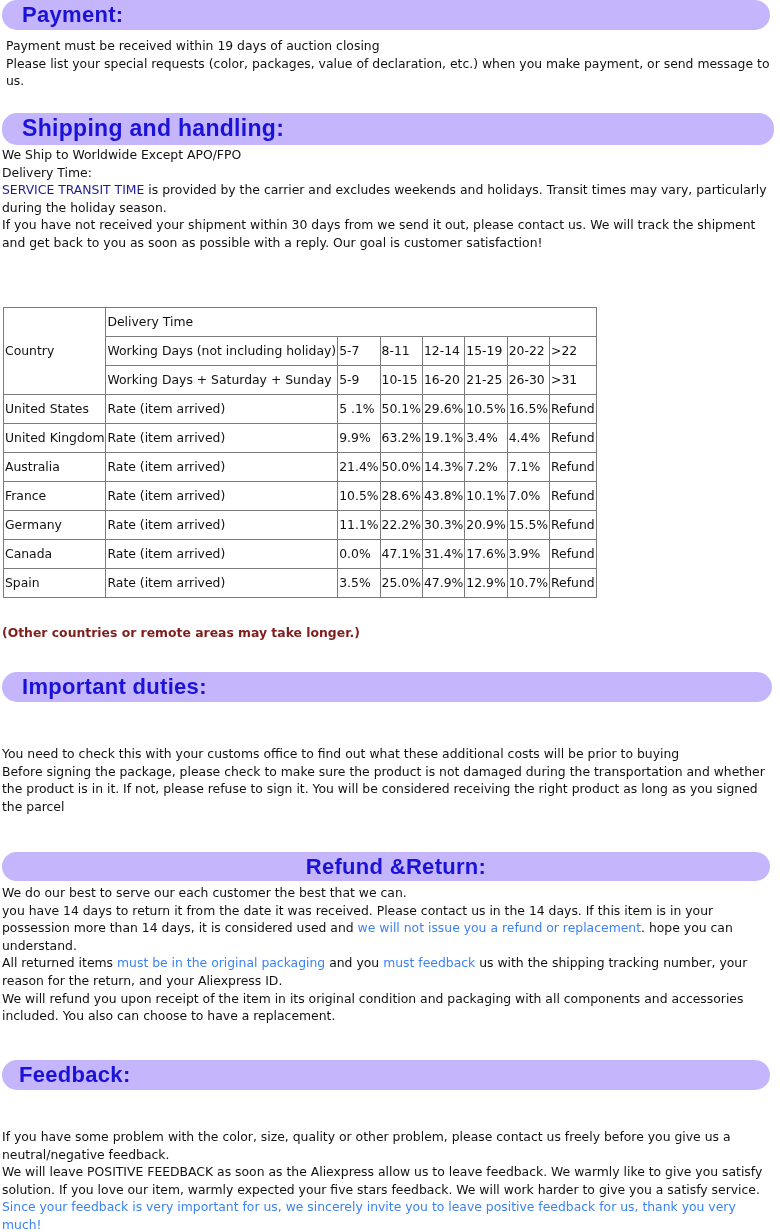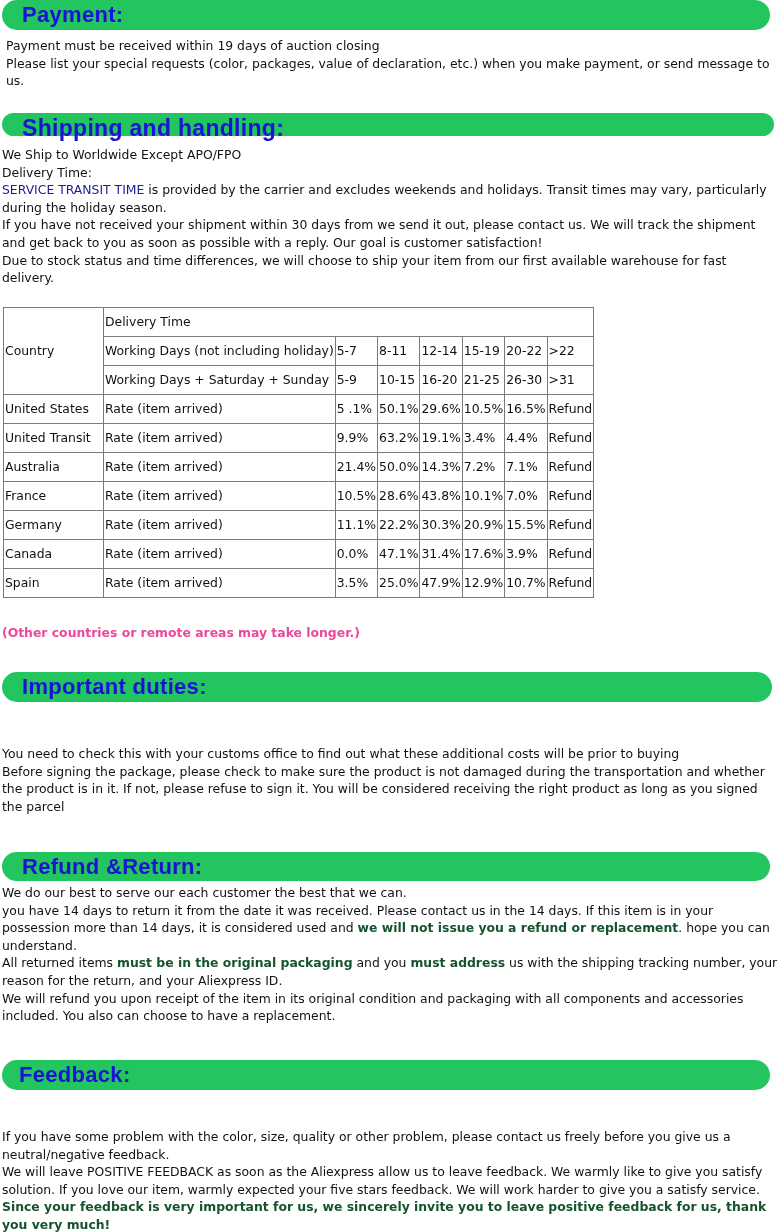--- a/index.html
+++ b/index.html
@@ -1,53 +1,52 @@
 <!DOCTYPE html>
 <html><head>
 <meta charset="utf-8">
 <style>
   * { box-sizing: border-box; margin: 0; padding: 0; }
   html, body { width: 780px; height: 1232px; background: #ffffff; overflow: hidden; }
   body { font-family: "DejaVu Sans", sans-serif; font-size: 12.4px; color: #111111; line-height: 17.6px; position: relative; }
   .banner {
     position: absolute; left: 2px; height: 30px;
-    background: #22c55e; border-radius: 15px;
+    background: #c4b5fd; border-radius: 15px;
     font-family: "Liberation Sans", sans-serif; font-weight: bold;
     color: #1a12d6; font-size: 22px; line-height: 30px; padding-left: 20px;
     letter-spacing: 0.3px;
   }
   .block { position: absolute; left: 2px; right: 2px; }
   .line { display: block; }
   .blue { color: #1b1b9a; }
-  .bold-blue { color: #14532d; font-weight: bold; }
-  .red-bold { color: #ec4899; font-weight: bold; }
+  .bold-blue { color: #3b82f6; font-weight: normal; }
+  .red-bold { color: #7f1d1d; font-weight: bold; }
   table.delivery {
     position: absolute; left: 3px; top: 307px;
     border-collapse: collapse; font-size: 12.4px;
   }
   table.delivery td {
     border: 1px solid #7a7a7a; height: 29px; padding: 0 1px; white-space: nowrap; vertical-align: middle;
   }
 </style>
 </head>
 <body>
 
 <div class="banner" style="top:0px; width:768px;">Payment:</div>
 <div class="block" style="top:37px; left:6px;">
   <span class="line">Payment must be received within 19 days of auction closing</span>
   <span class="line">Please list your special requests (color, packages, value of declaration, etc.) when you make payment, or send message to us.</span>
 </div>
 
-<div class="banner" style="top:113px; width:772px; font-size:23px; line-height:31px; height:23px;">Shipping and handling:</div>
+<div class="banner" style="top:113px; width:772px; font-size:23px; line-height:31px; height:32px;">Shipping and handling:</div>
 <div class="block" style="top:146px;">
   <span class="line">We Ship to Worldwide Except APO/FPO</span>
   <span class="line">Delivery Time:</span>
   <span class="line"><span class="blue">SERVICE TRANSIT TIME</span><span> is provided by the carrier and excludes weekends and holidays. Transit times may vary, particularly during the holiday season.</span></span>
   <span class="line">If you have not received your shipment within 30 days from we send it out, please contact us. We will track the shipment and get back to you as soon as possible with a reply. Our goal is customer satisfaction!</span>
-  <span class="line">Due to stock status and time differences, we will choose to ship your item from our first available warehouse for fast delivery.</span>
 </div>
 
 <table class="delivery">
   <tbody>
       <tr>
     <td rowspan="3" style="width:100px;">Country</td>
     <td colspan="7">Delivery Time</td>
   </tr>
   <tr>
     <td style="width:231px;">Working Days (not including holiday)</td>
@@ -71,21 +70,21 @@
     <td>United States</td>
     <td>Rate (item arrived)</td>
     <td>5 .1%</td>
     <td>50.1%</td>
     <td>29.6%</td>
     <td>10.5%</td>
     <td>16.5%</td>
     <td>Refund</td>
   </tr>
   <tr>
-    <td>United Transit</td>
+    <td>United Kingdom</td>
     <td>Rate (item arrived)</td>
     <td>9.9%</td>
     <td>63.2%</td>
     <td>19.1%</td>
     <td>3.4%</td>
     <td>4.4%</td>
     <td>Refund</td>
   </tr>
   <tr>
     <td>Australia</td>
@@ -141,25 +140,25 @@
   </table>
 
 <div class="block red-bold" style="top:624px;">(Other countries or remote areas may take longer.)</div>
 
 <div class="banner" style="top:672px; width:770px; padding-left:20px;">Important duties:</div>
 <div class="block" style="top:745px;">
   <span class="line">You need to check this with your customs office to find out what these additional costs will be prior to buying</span>
   <span class="line">Before signing the package, please check to make sure the product is not damaged during the transportation and whether the product is in it. If not, please refuse to sign it. You will be considered receiving the right product as long as you signed the parcel</span>
 </div>
 
-<div class="banner" style="top:852px; width:768px; height:29px; line-height:29px;">Refund &amp;Return:</div>
+<div class="banner" style="top:852px; width:768px; height:29px; line-height:29px;text-align:center;">Refund &amp;Return:</div>
 <div class="block" style="top:884px;">
   <span class="line">We do our best to serve our each customer the best that we can.</span>
   <span class="line"><span>you have 14 days to return it from the date it was received. Please contact us in the 14 days. If this item is in your possession more than 14 days, it is considered used and </span><span class="bold-blue">we will not issue you a refund or replacement</span><span>. hope you can understand.</span></span>
-  <span class="line"><span>All returned items </span><span class="bold-blue">must be in the original packaging</span><span> and you </span><span class="bold-blue">must address</span><span> us with the shipping tracking number, your reason for the return, and your Aliexpress ID.</span></span>
+  <span class="line"><span>All returned items </span><span class="bold-blue">must be in the original packaging</span><span> and you </span><span class="bold-blue">must feedback</span><span> us with the shipping tracking number, your reason for the return, and your Aliexpress ID.</span></span>
   <span class="line">We will refund you upon receipt of the item in its original condition and packaging with all components and accessories included. You also can choose to have a replacement.</span>
 </div>
 
 <div class="banner" style="top:1060px; width:768px; padding-left:17px;">Feedback:</div>
 <div class="block" style="top:1128px;">
   <span class="line">If you have some problem with the color, size, quality or other problem, please contact us freely before you give us a neutral/negative feedback.</span>
   <span class="line" style="white-space:normal; margin-right:-10px;">We will leave POSITIVE FEEDBACK as soon as the Aliexpress allow us to leave feedback. We warmly like to give you satisfy solution. If you love our item, warmly expected your five stars feedback. We will work harder to give you a satisfy service.</span>
   <span class="line bold-blue">Since your feedback is very important for us, we sincerely invite you to leave positive feedback for us, thank you very much!</span>
 </div>
 

